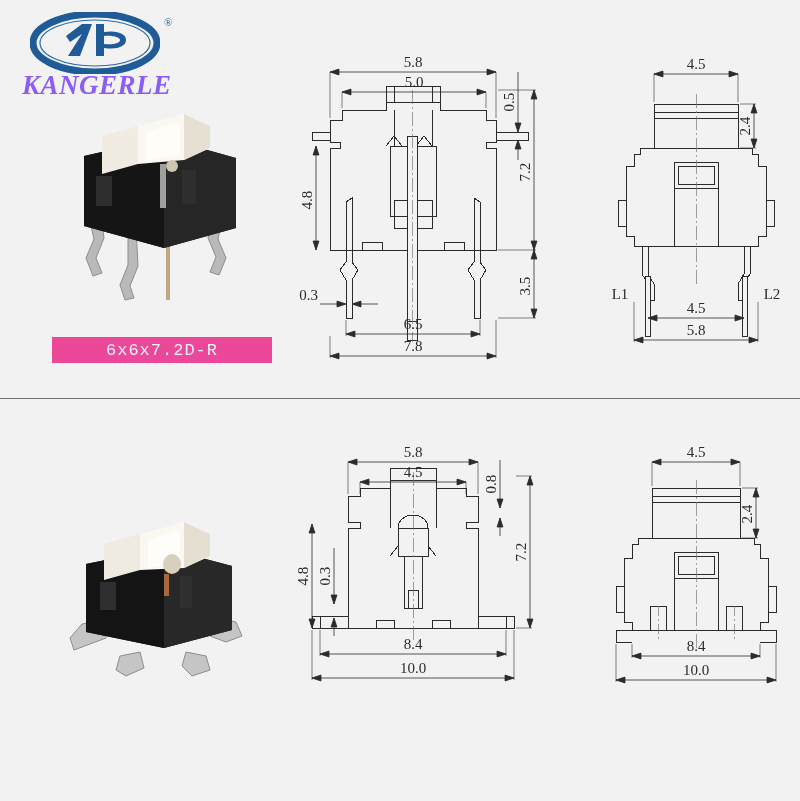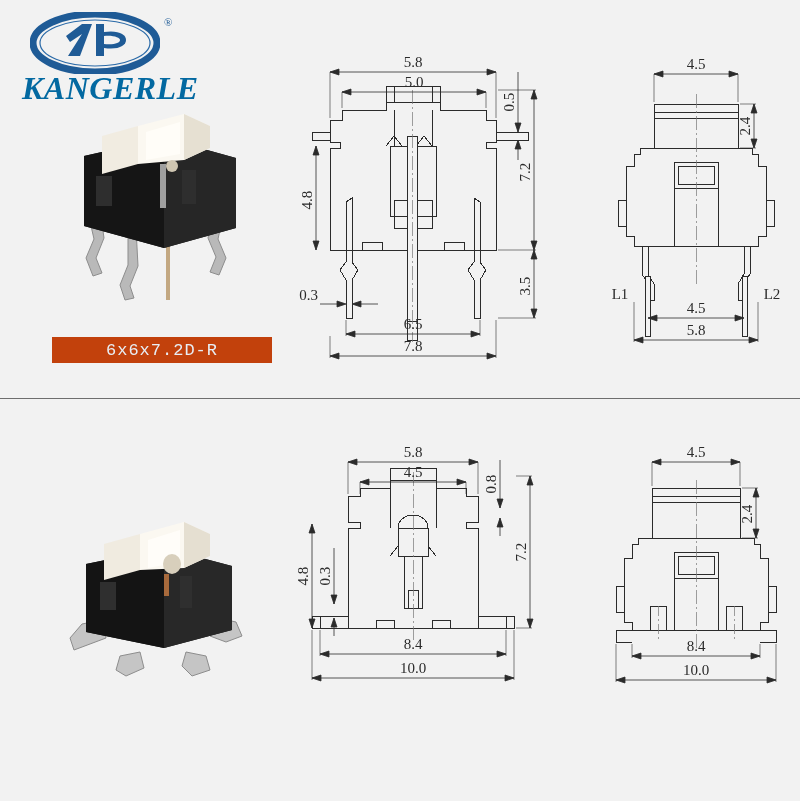--- a/index.html
+++ b/index.html
@@ -9,29 +9,29 @@
     font-family:"Liberation Serif",serif;
     overflow:hidden;position:relative;
   }
   .page{position:absolute;inset:0;}
 
   
   .logo-wrap{position:absolute;left:22px;top:12px;width:170px;height:90px;}
   .logo-mark{position:absolute;left:8px;top:0;width:130px;height:62px;}
   .logo-reg{position:absolute;left:142px;top:4px;font-size:11px;color:#1f5b96;font-family:"Liberation Serif",serif;}
   .logo-text{position:absolute;left:0px;top:58px;font-family:"Liberation Serif",serif;
-    font-weight:700;font-style:italic;font-size:32px;letter-spacing:.5px;color:#0369a1;}
+    font-weight:700;font-style:italic;font-size:27px;letter-spacing:.5px;color:#8b5cf6;}
 
   
   .divider{position:absolute;left:0;width:800px;height:1px;background:#6e6e6e;}
 
   
   .model-label{
     position:absolute;width:220px;height:26px;
-    background:#c2410c;color:#e8eef5;
+    background:#ec4899;color:#e8eef5;
     font-family:"Liberation Mono",monospace;
     font-size:17px;letter-spacing:1px;
     display:flex;align-items:center;justify-content:center;
   }
 
   
   .photo{position:absolute;}
   svg{display:block;}
   .dwg{position:absolute;}
 </style>

